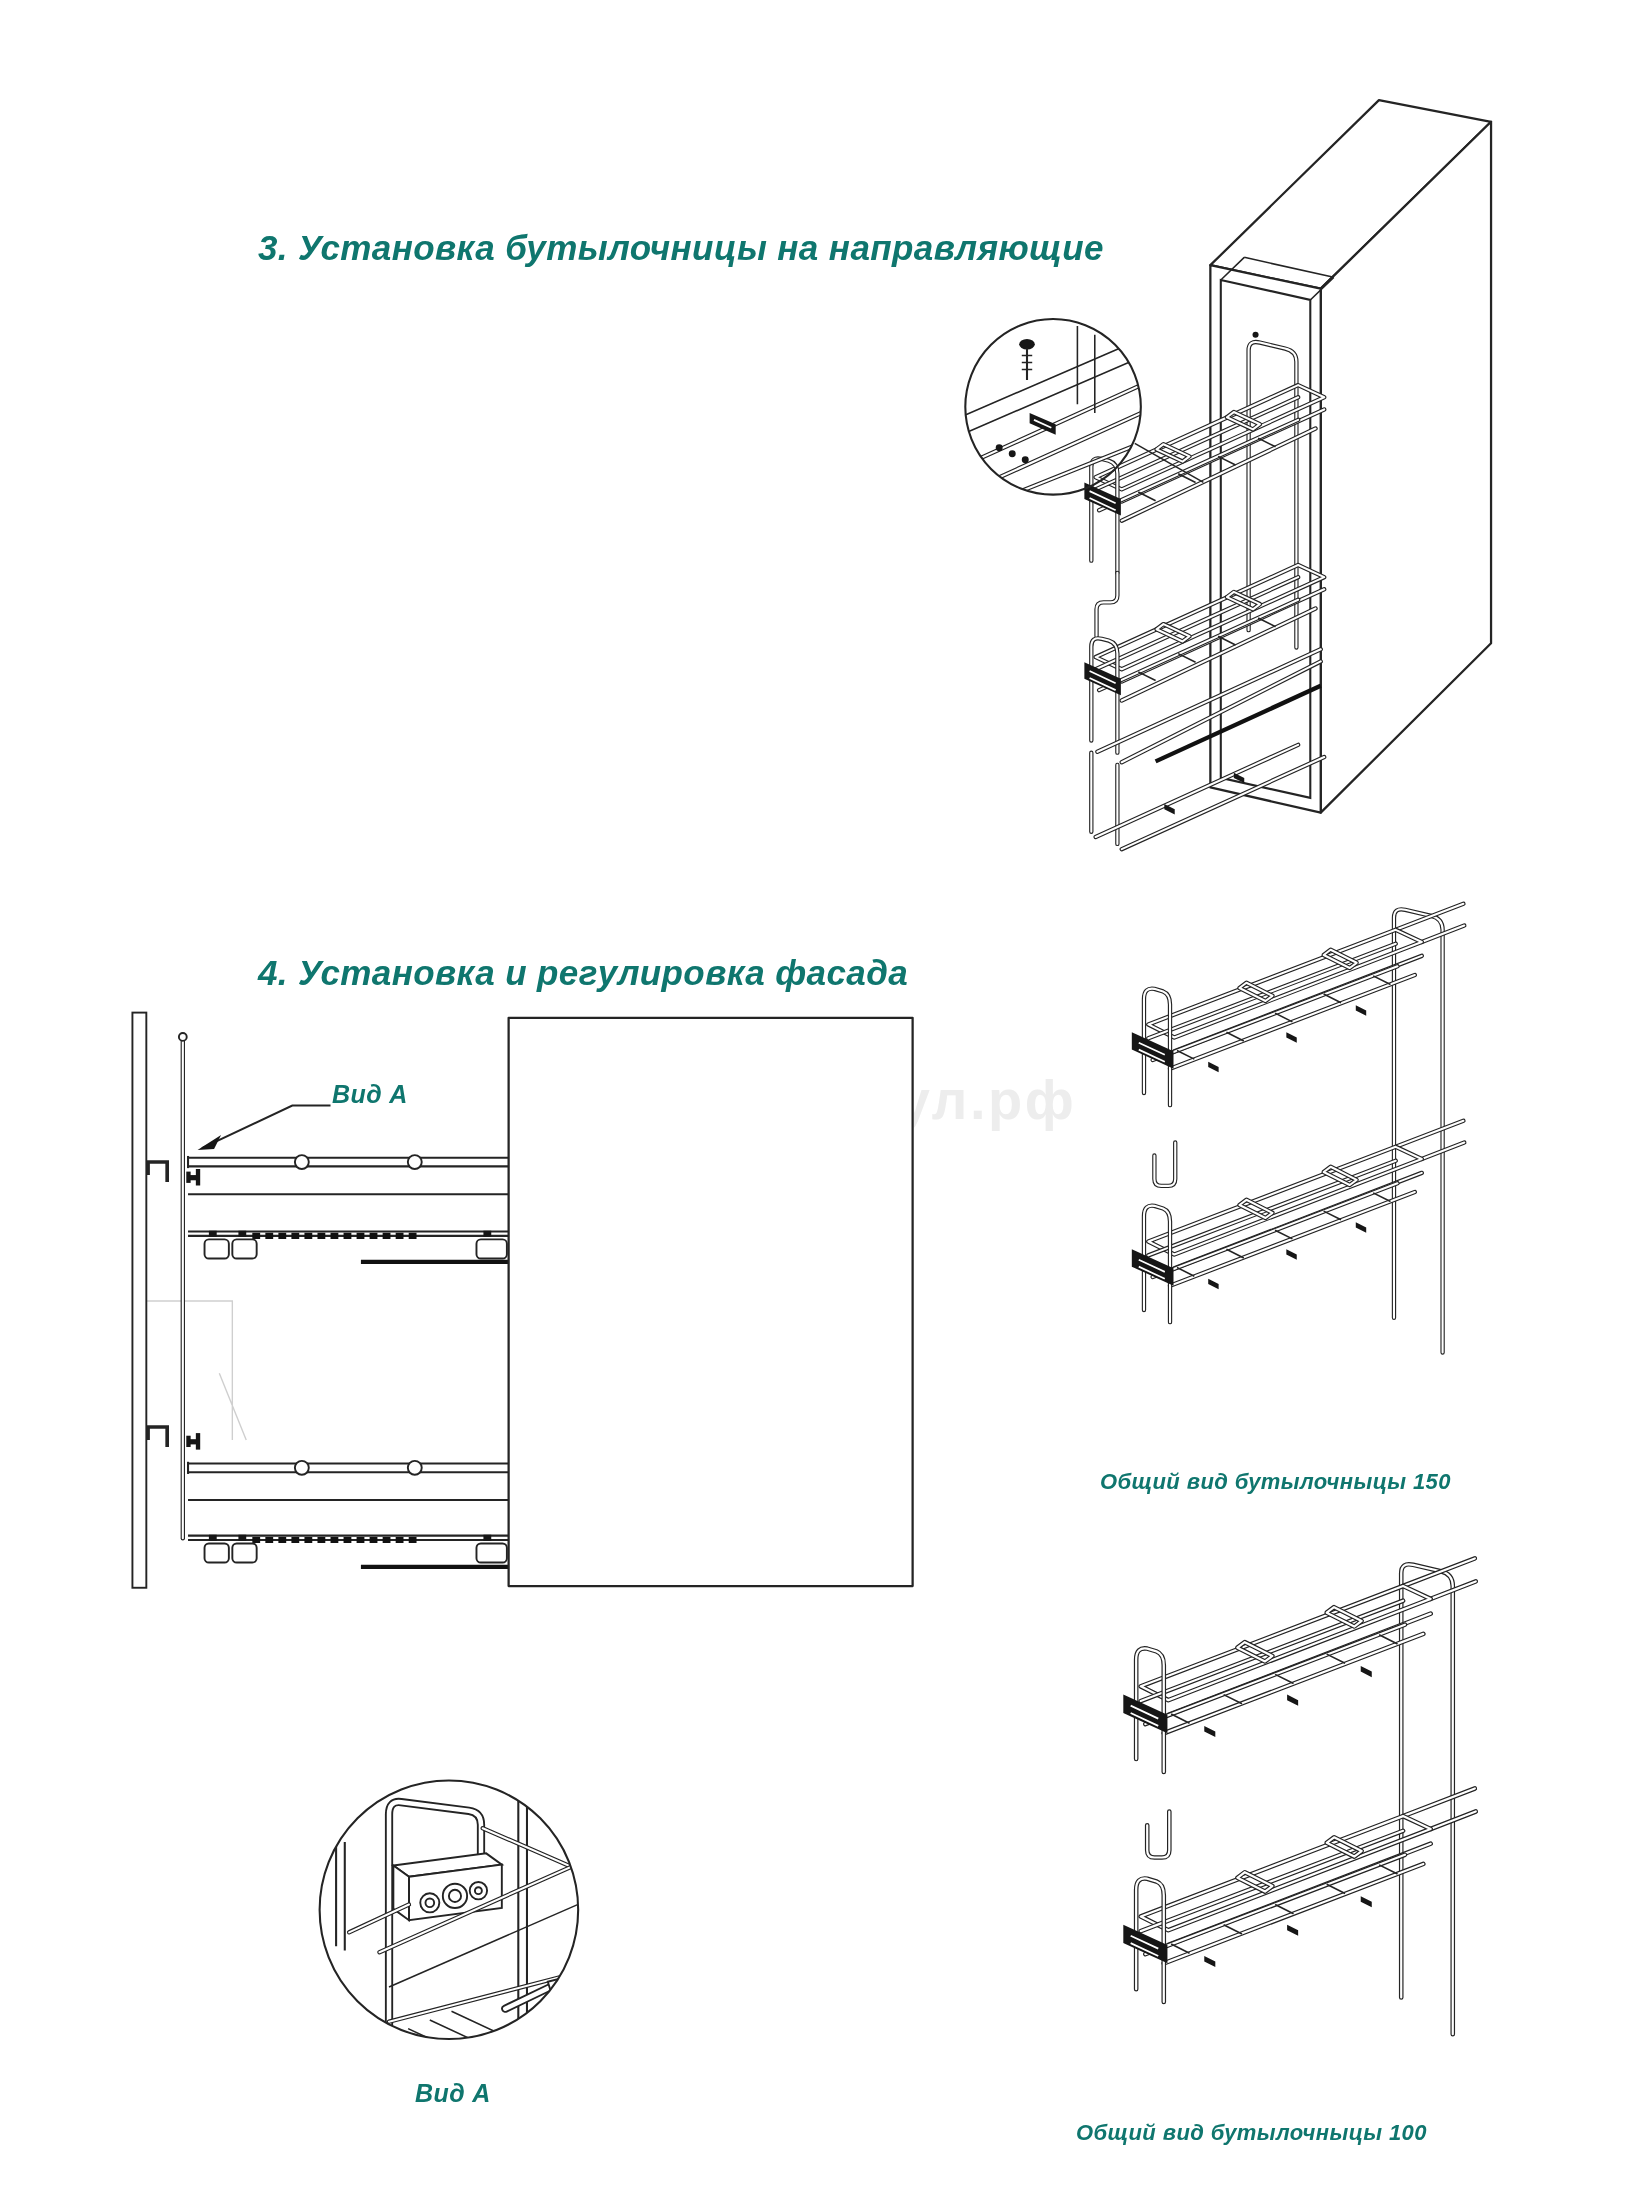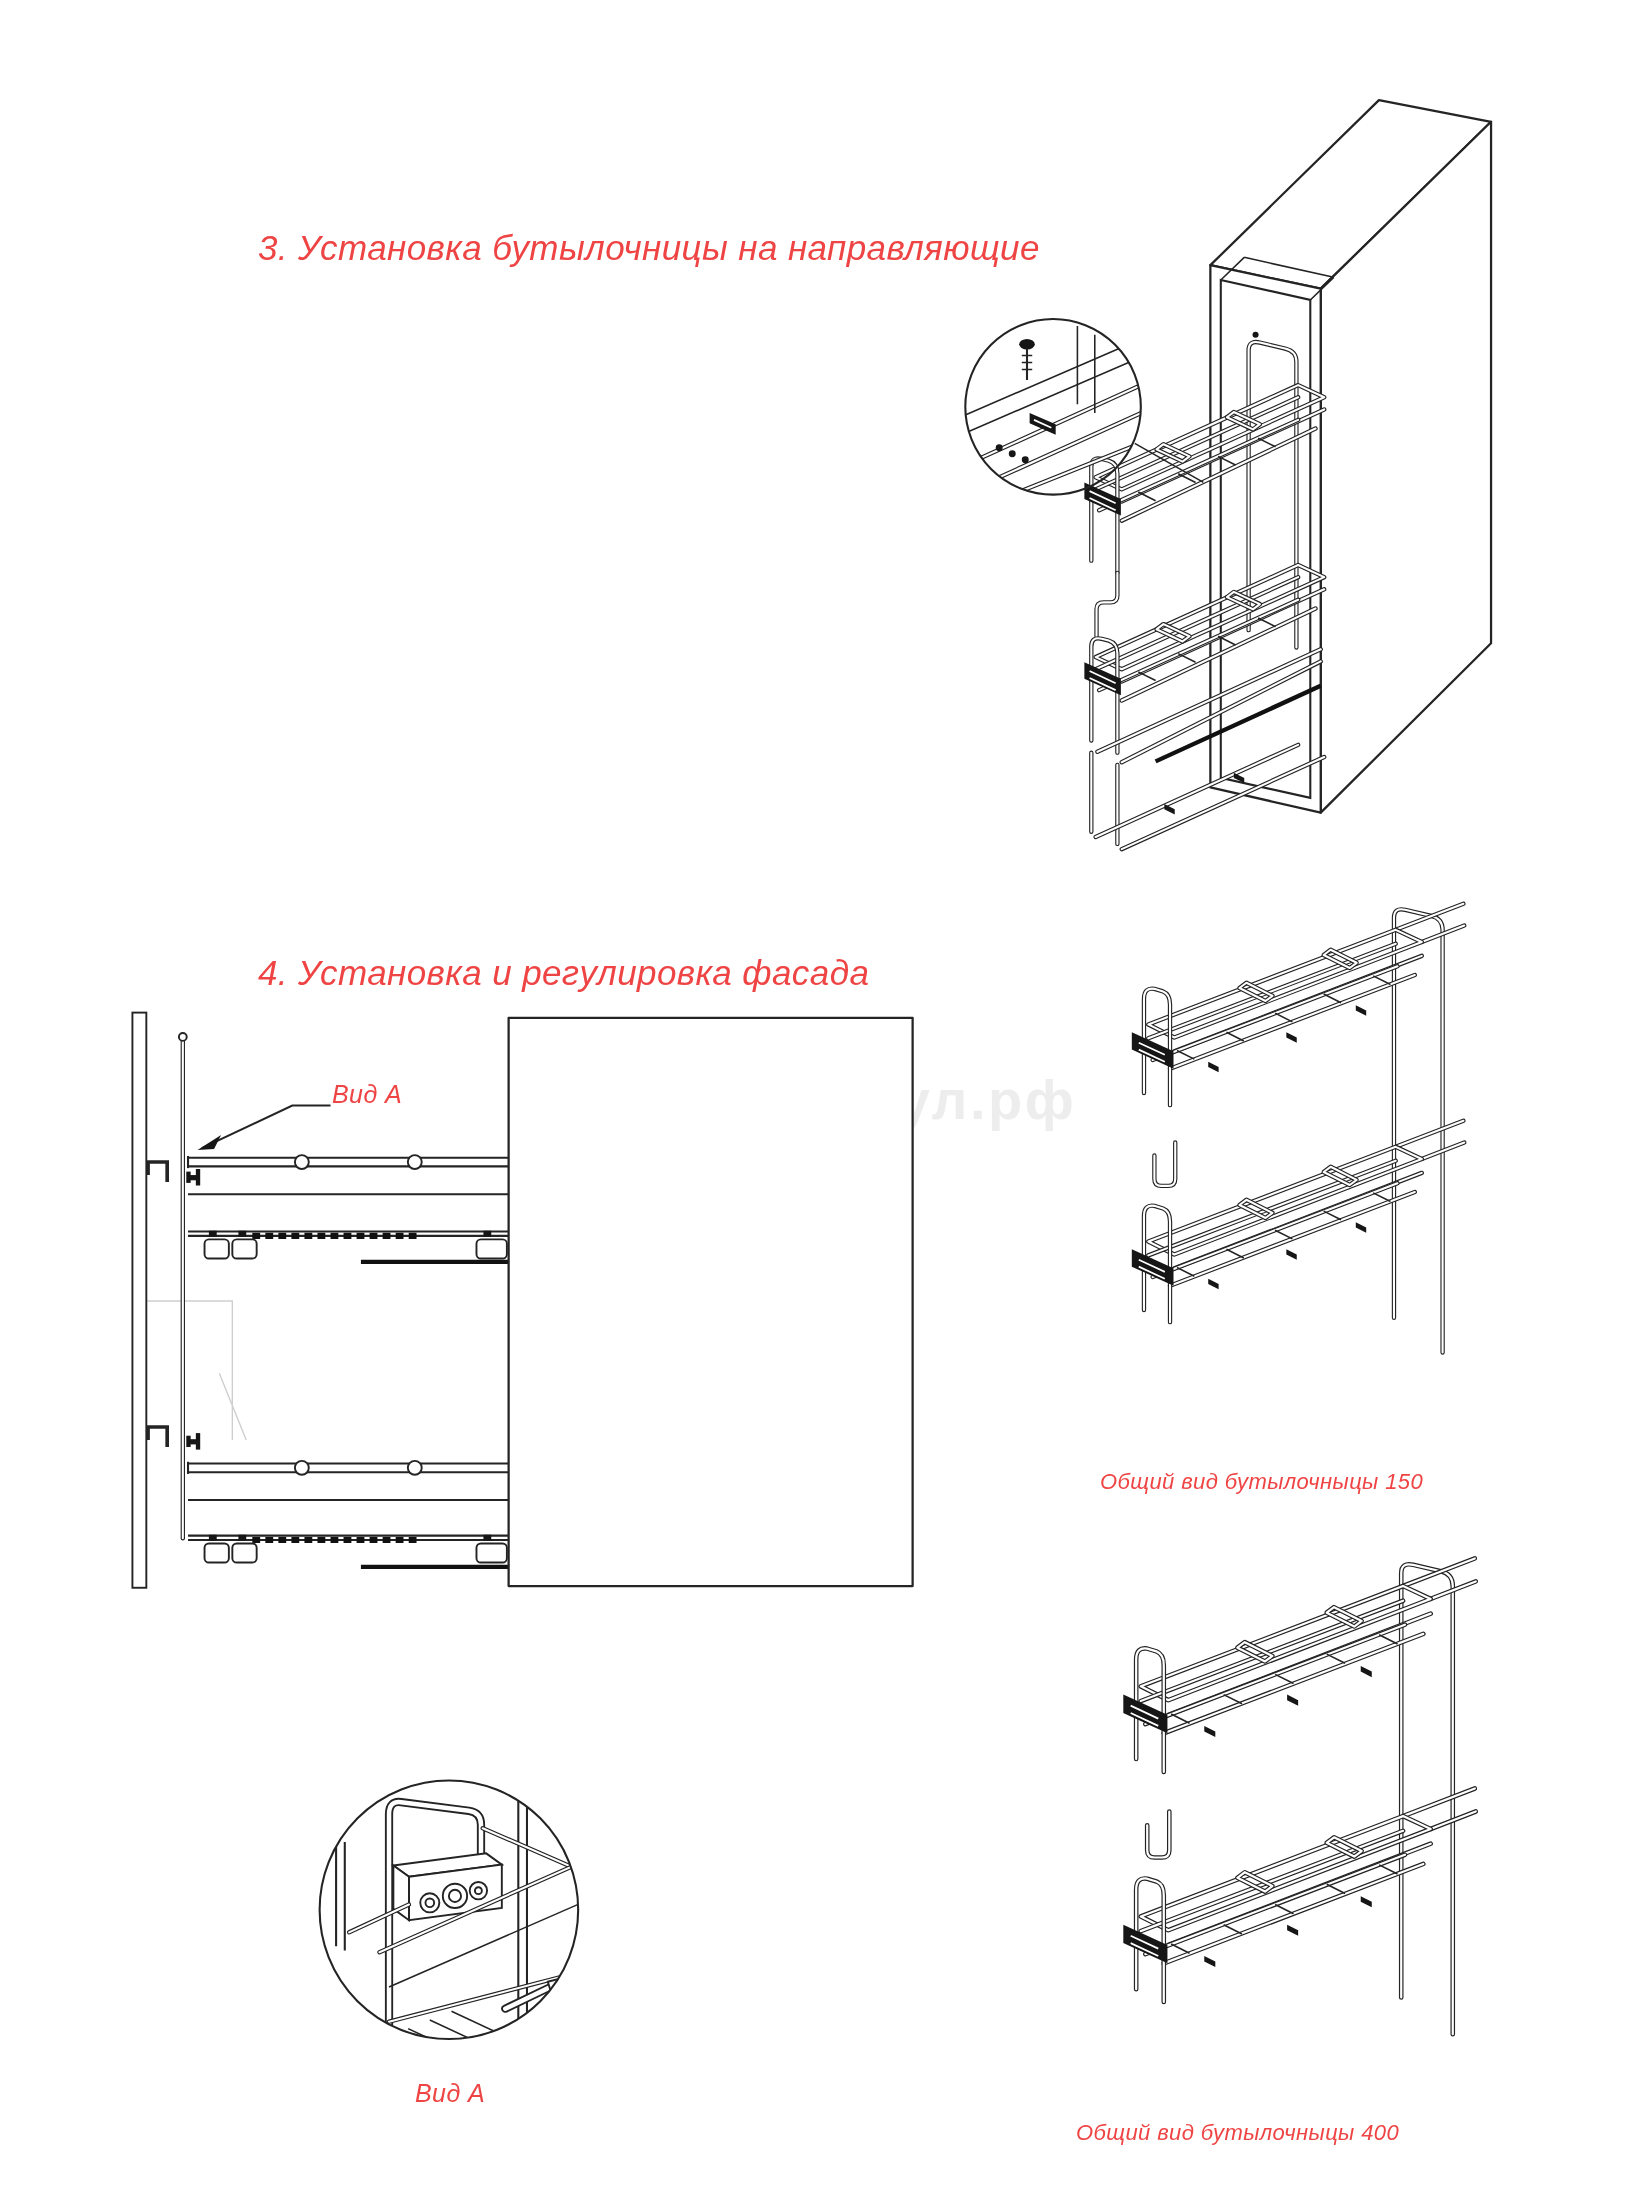--- a/index.html
+++ b/index.html
@@ -1,18 +1,18 @@
 <!DOCTYPE html>
 <html style="font-size:14px"><head>
 <meta charset="utf-8">
 <style>
   html,body{margin:0;padding:0;background:#fff;}
   .page{position:relative;width:1651px;height:2211px;background:#ffffff;overflow:hidden;
         font-family:"Liberation Sans",sans-serif;}
-  .cad{position:absolute;font-style:italic;color:#ef4444;white-space:pre-line;letter-spacing:0.4px;}
+  .cad{position:absolute;font-style:italic;color:#0f766e;white-space:pre-line;letter-spacing:0.4px;font-weight:bold;}
   .title{font-size:35px;}
   .body-text{font-size:29.5px;line-height:1.66;text-indent:37px;width:678px;}
   .caption{font-size:22px;}
   .viewlabel{font-size:25px;}
   .watermark{position:absolute;font-weight:700;font-style:normal;color:#ededed;
              font-size:56px;letter-spacing:2.6px;}
   .wmark{position:absolute;color:#4a4a4a;font-size:15.6px;font-style:normal;}
   svg{position:absolute;overflow:visible;}
   .tube,.tube5,.tube9{fill:none;stroke:#242424;stroke-linecap:round;stroke-linejoin:round;}  .tube5{stroke-width:5;}  .tube9{stroke-width:9.5;}
   .tube5.inner{stroke:#fff;stroke-width:2.4;}
@@ -37,21 +37,21 @@
 
   <div class="cad title" style="left:258px;top:953px;text-align:center;">4. Установка и регулировка фасада</div>
 
   <div class="watermark" style="left:669px;top:1067px;">ак-стимул.рф</div>
   <div class="wmark" style="left:1298px;top:641px;">✳</div>
 
   <div class="cad viewlabel" style="left:332px;top:1080px;">Вид А</div>
 
   <div class="cad caption" style="left:1100px;top:1469px;">Общий вид бутылочныцы 150</div>
 
-  <div class="cad caption" style="left:1076px;top:2120px;">Общий вид бутылочныцы 400</div>
+  <div class="cad caption" style="left:1076px;top:2120px;">Общий вид бутылочныцы 100</div>
 
   <div class="cad viewlabel" style="left:415px;top:2079px;">Вид А</div>
 
   <svg width="0" height="0" style="position:absolute" aria-hidden="true">
     <symbol id="rack-sym" viewBox="0 0 470 590">
       <g>
         <path class="tube5" d="M364,497 V36 Q364,24 377,27 L407,34 Q420,37 420,50 V537"></path>
           <path class="tube5 inner" d="M364,497 V36 Q364,24 377,27 L407,34 Q420,37 420,50 V537"></path>
       </g>
       <g>

